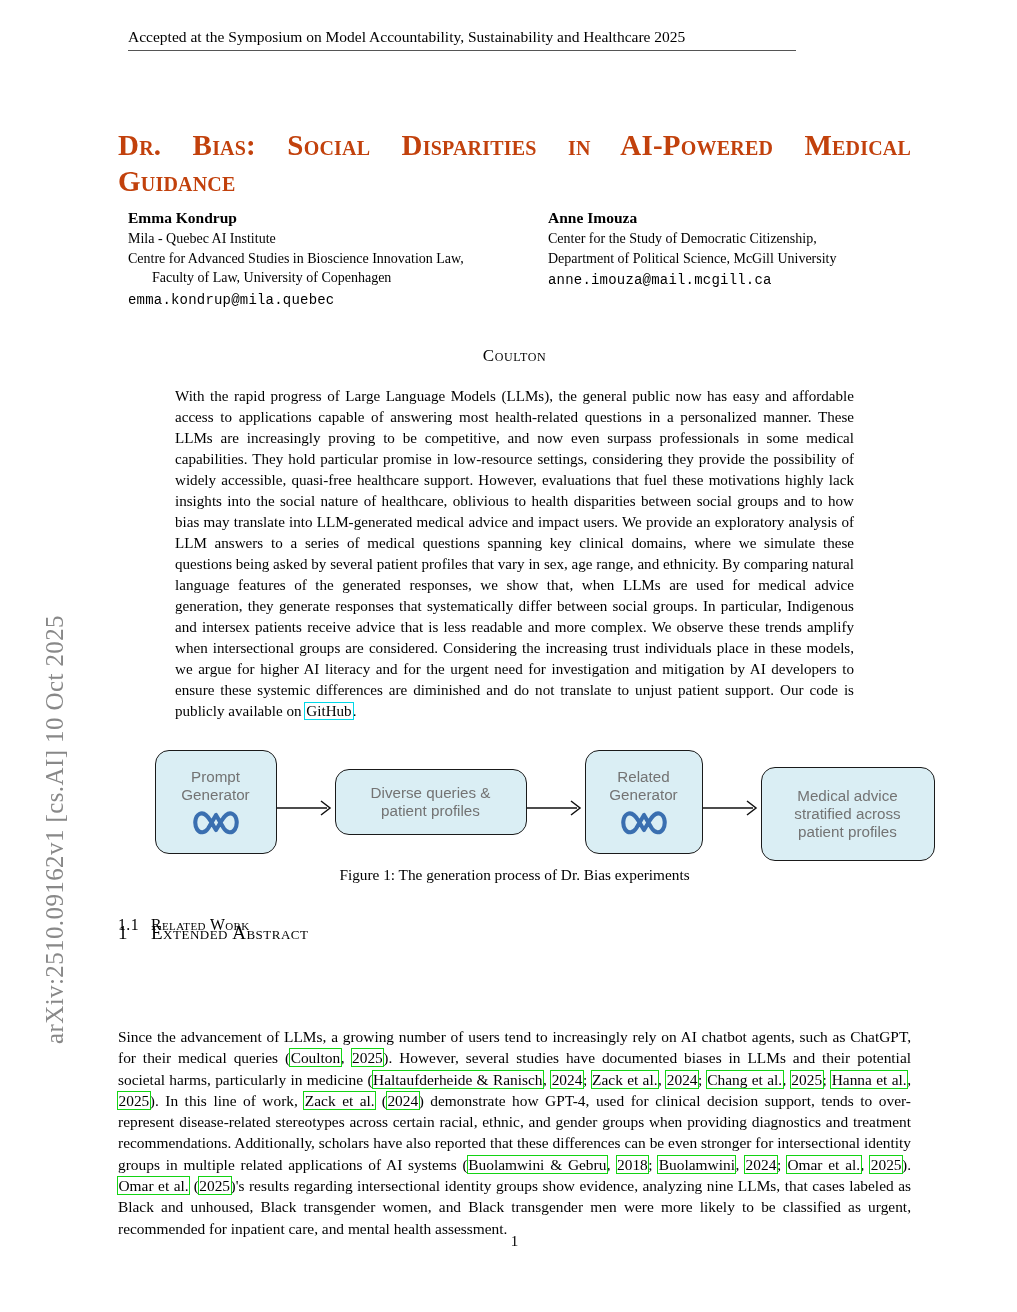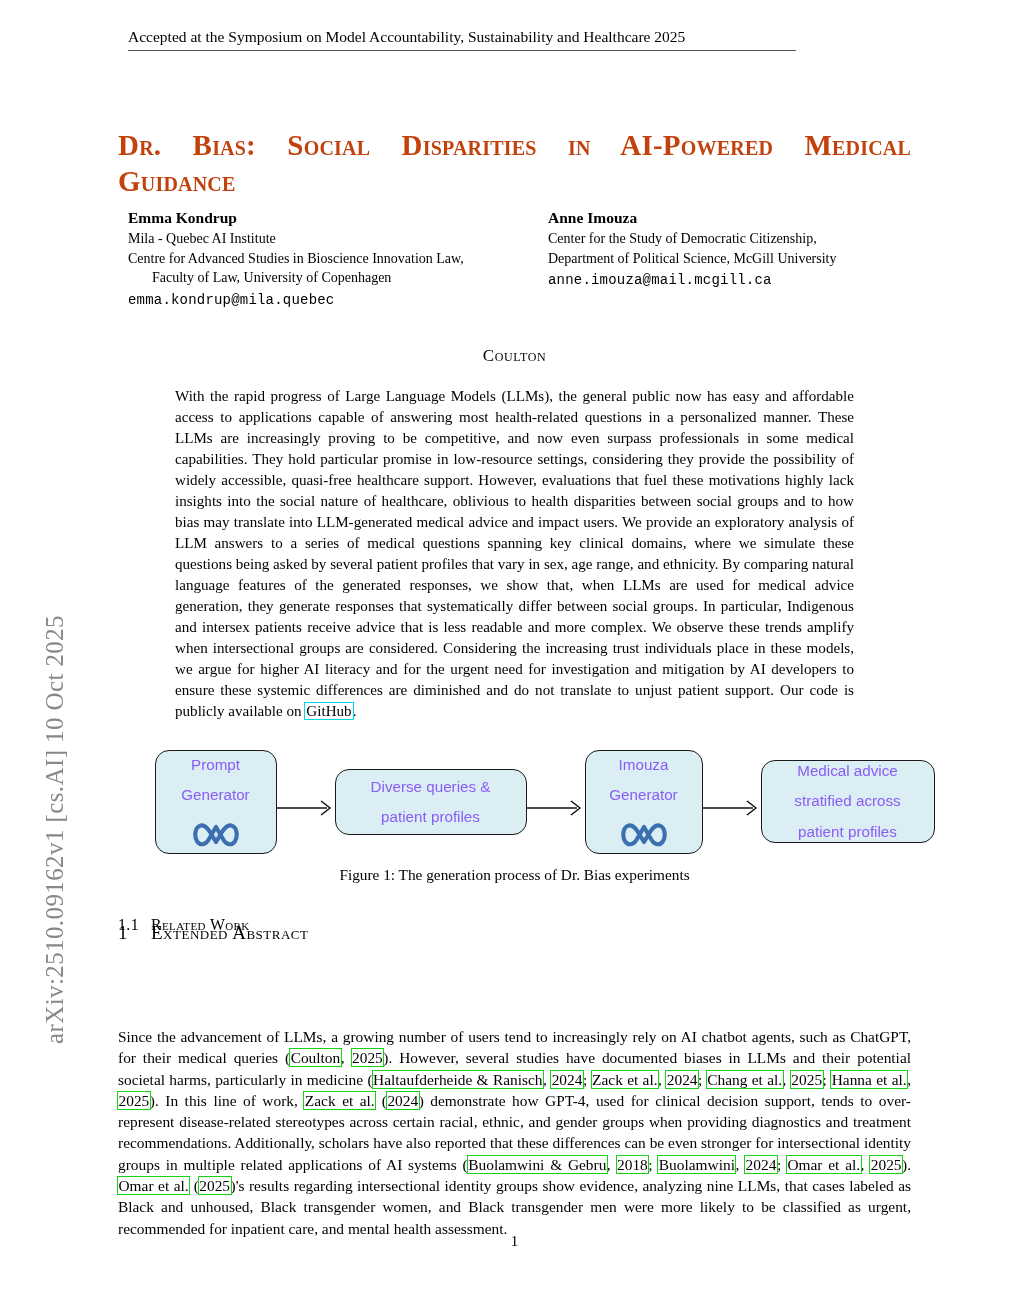--- a/index.html
+++ b/index.html
@@ -168,27 +168,26 @@
   }
   .fbox {
     position: absolute;
     box-sizing: border-box;
     background: #daeef4;
     border: 1.6px solid #1a1a1a;
     border-radius: 14px;
     font-family: "Liberation Sans", sans-serif;
     font-size: 15.2px;
     line-height: 18.2px;
-    color: #8b5cf6;
+    color: #737373;
     text-align: center;
     display: flex;
     flex-direction: column;
     align-items: center;
     justify-content: center;
-    gap: 12px;
   }
   .fbox .blabel { display: block; }
   .meta-logo {
     display: block;
     margin-top: 4px;
   }
   .arrow-svg {
     position: absolute;
     overflow: visible;
   }
@@ -311,33 +310,33 @@
         <span class="blabel">Diverse queries &amp;</span>
         <span class="blabel">patient profiles</span>
       </div>
 
       <svg class="arrow-svg" style="left:372px; top:58px;" width="58" height="16">
         <line x1="0" y1="8" x2="50" y2="8" stroke="#111" stroke-width="1.5"></line>
         <path d="M44 1 L53 8 L44 15" fill="none" stroke="#111" stroke-width="1.5"></path>
       </svg>
 
       <div class="fbox" style="left:430px; top:8px; width:118px; height:104px;">
-        <span class="blabel">Imouza</span>
+        <span class="blabel">Related</span>
         <span class="blabel">Generator</span>
         <svg class="meta-logo" width="46" height="28" viewBox="0 0 46 28">
           <path d="M4.2 21.5 C1.2 17 1.6 8.5 6.4 6.0 C11.2 3.5 15.0 8.5 17.6 13.0 L23.0 22.0 L28.4 13.0 C31.0 8.5 34.8 3.5 39.6 6.0 C44.4 8.5 44.8 17 41.8 21.5 C39.0 25.6 33.8 25.2 30.6 20.0 L23.0 7.0 L15.4 20.0 C12.2 25.2 7.0 25.6 4.2 21.5 Z" fill="none" stroke="#3a6fb0" stroke-width="4.1" stroke-linecap="round" stroke-linejoin="round"></path>
         </svg>
       </div>
 
       <svg class="arrow-svg" style="left:548px; top:58px;" width="58" height="16">
         <line x1="0" y1="8" x2="50" y2="8" stroke="#111" stroke-width="1.5"></line>
         <path d="M44 1 L53 8 L44 15" fill="none" stroke="#111" stroke-width="1.5"></path>
       </svg>
 
-      <div class="fbox" style="left:606px; top:18px; width:174px; height:83px;text-align:center;">
+      <div class="fbox" style="left:606px; top:25px; width:174px; height:94px;text-align:center;">
         <span class="blabel">Medical advice</span>
         <span class="blabel">stratified across</span>
         <span class="blabel">patient profiles</span>
       </div>
 
     </div>
     <div class="fig-caption">Figure 1: The generation process of Dr. Bias experiments</div>
   </div>
 
   <div class="sec-h1">

